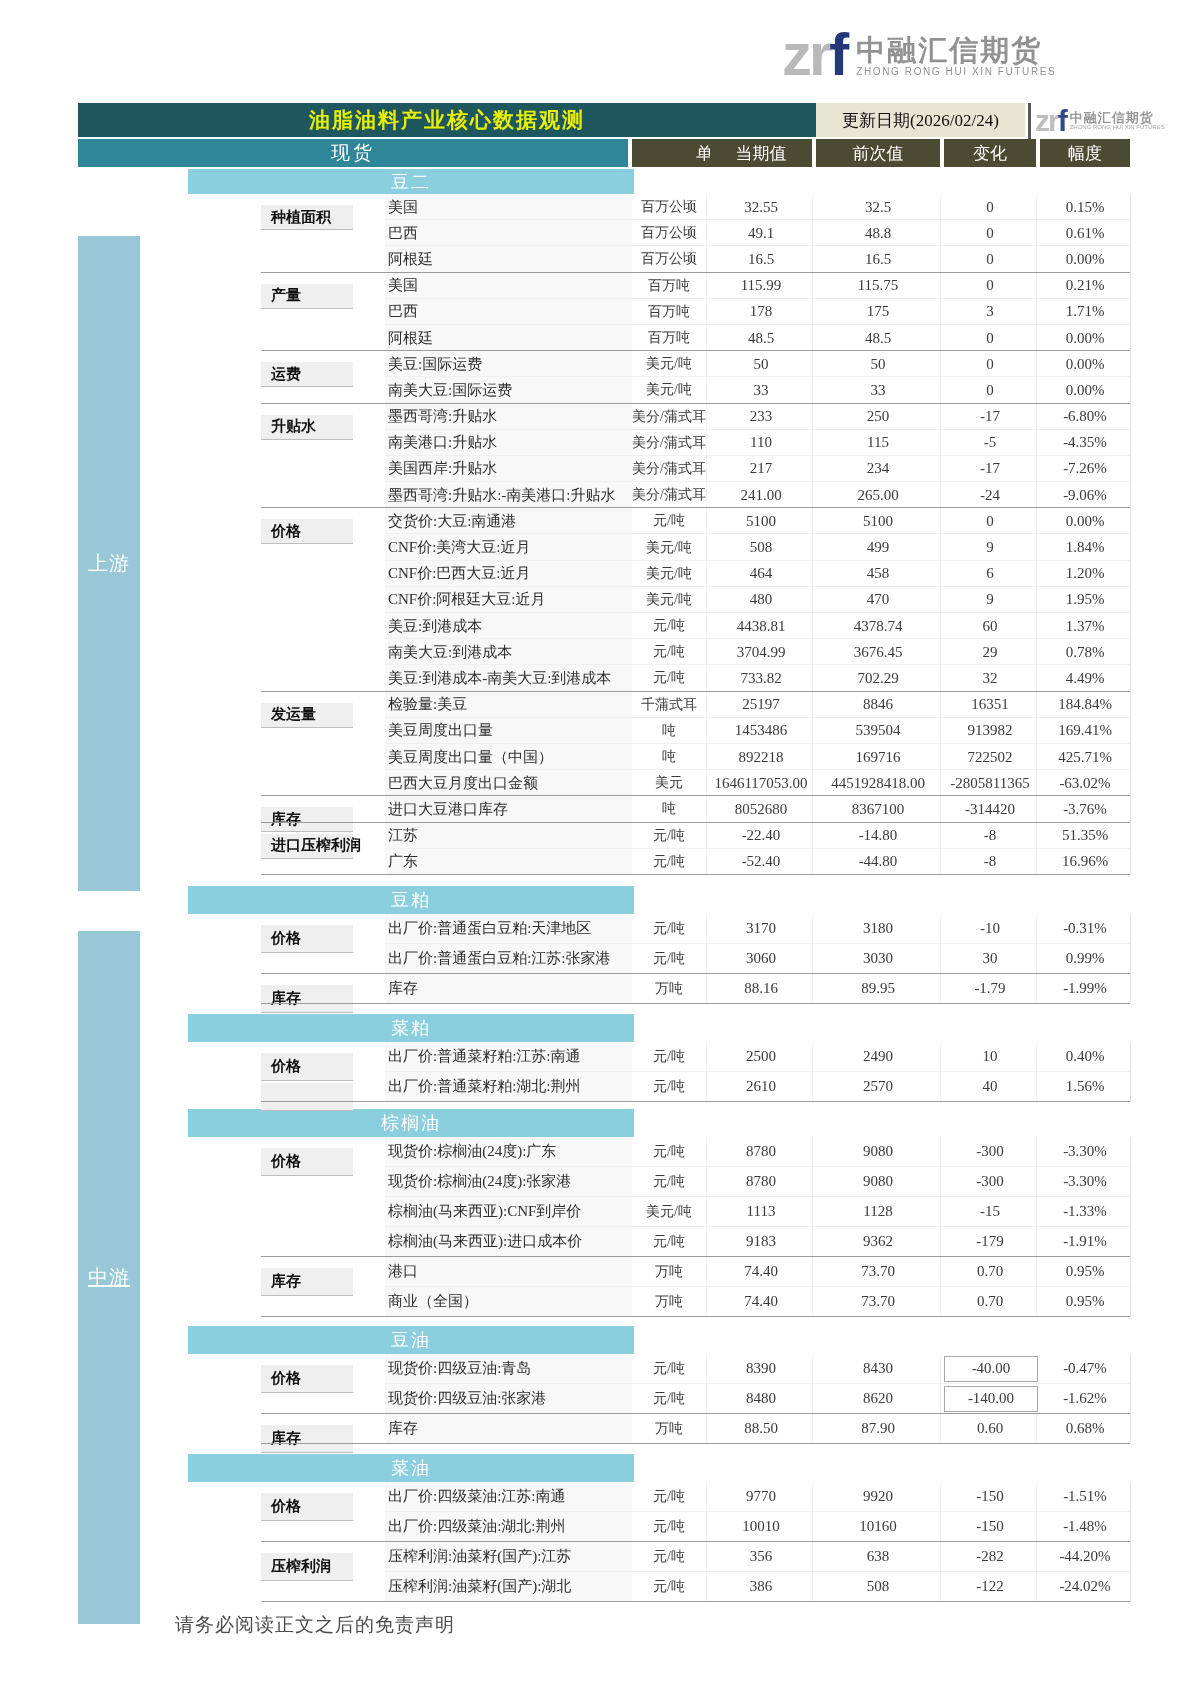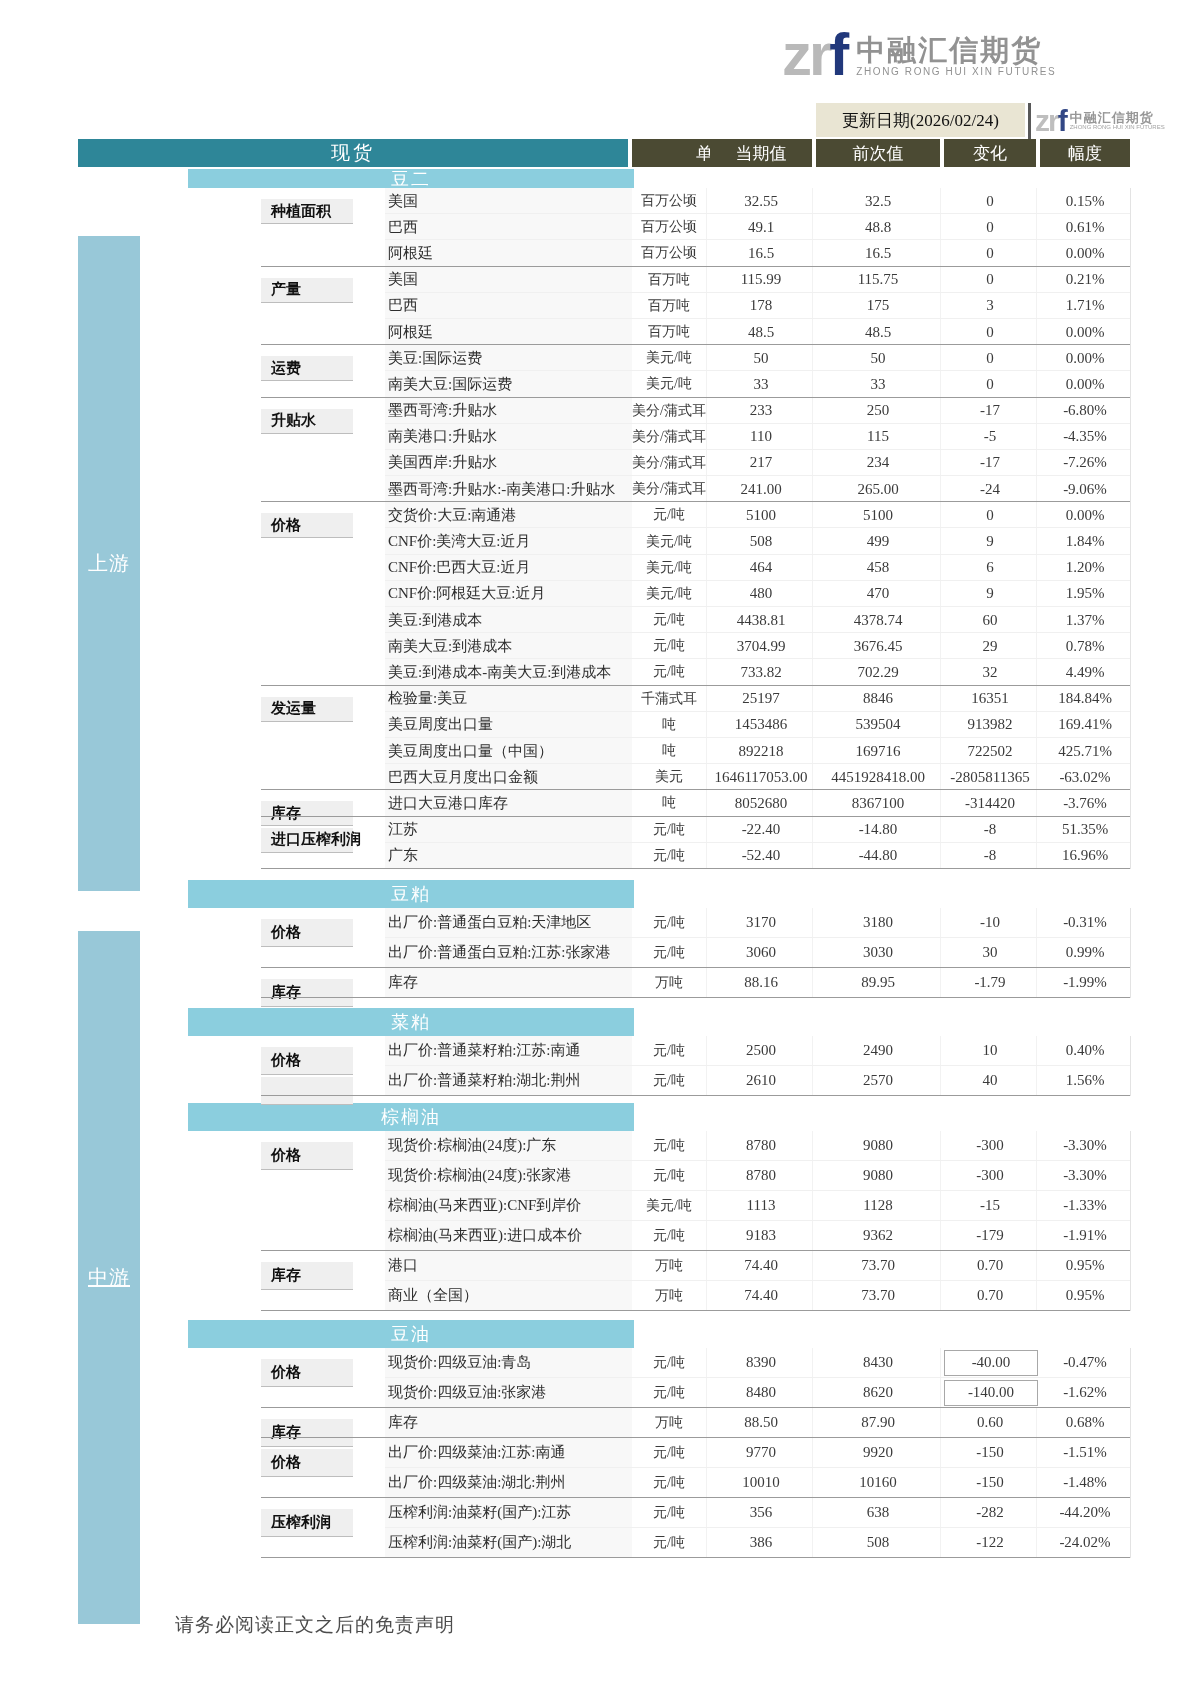--- a/index.html
+++ b/index.html
@@ -92,37 +92,38 @@
     <div class="zrf"><span class="zr">zr</span><span class="f">f</span></div>
     <div class="logotext">
       <span class="mini-cn">中融汇信期货</span>
       <span class="mini-en">ZHONG RONG HUI XIN FUTURES</span>
     </div>
   </div>
 
   <div id="wrap">
 
     <div class="title-row">
+      <div class="title-main">油脂油料产业核心数据观测</div>
       <div class="date-box">更新日期(2026/02/24)</div>
     </div>
 
     <div class="hdr-row">
       <div class="hcell h-spot">现货</div>
       <div class="hcell h-unit">单位</div>
       <div class="hcell h-cur">当期值</div>
       <div class="hcell h-prev">前次值</div>
       <div class="hcell h-chg">变化</div>
       <div class="hcell h-pct">幅度</div>
     </div>
 
     <div id="tbody">
       <div class="stage-bar" id="stage-up">上游</div>
       <div class="stage-bar" id="stage-mid">中游</div>
 
-    <div class="section-bar" style="margin-top: 2px; height: 19px;">豆二</div>
+    <div class="section-bar" style="margin-top: 2px; height: 25px;">豆二</div>
         <div class="row r-up">
           <div class="cell c-cat" style="height: 25px;">种植面积</div>
           <div class="cell c-item">美国</div>
           <div class="cell c-unit">百万公顷</div>
           <div class="cell c-cur">32.55</div>
           <div class="cell c-prev">32.5</div>
           <div class="cell c-chg">0</div>
           <div class="cell c-pct">0.15%</div>
         </div>
         <div class="row r-up">
@@ -449,20 +450,21 @@
         </div>
         <div class="row r-mid gend">
           <div class="cell c-cat" style="height: 28px;">库存</div>
           <div class="cell c-item">库存</div>
           <div class="cell c-unit">万吨</div>
           <div class="cell c-cur">88.50</div>
           <div class="cell c-prev">87.90</div>
           <div class="cell c-chg">0.60</div>
           <div class="cell c-pct">0.68%</div>
         </div>
+        <div class="section-bar" style="margin-top: 10px; height: 28px;">菜油</div>
         <div class="row r-mid">
           <div class="cell c-cat" style="height: 28px;">价格</div>
           <div class="cell c-item">出厂价:四级菜油:江苏:南通</div>
           <div class="cell c-unit">元/吨</div>
           <div class="cell c-cur">9770</div>
           <div class="cell c-prev">9920</div>
           <div class="cell c-chg">-150</div>
           <div class="cell c-pct">-1.51%</div>
         </div>
         <div class="row r-mid gend">

